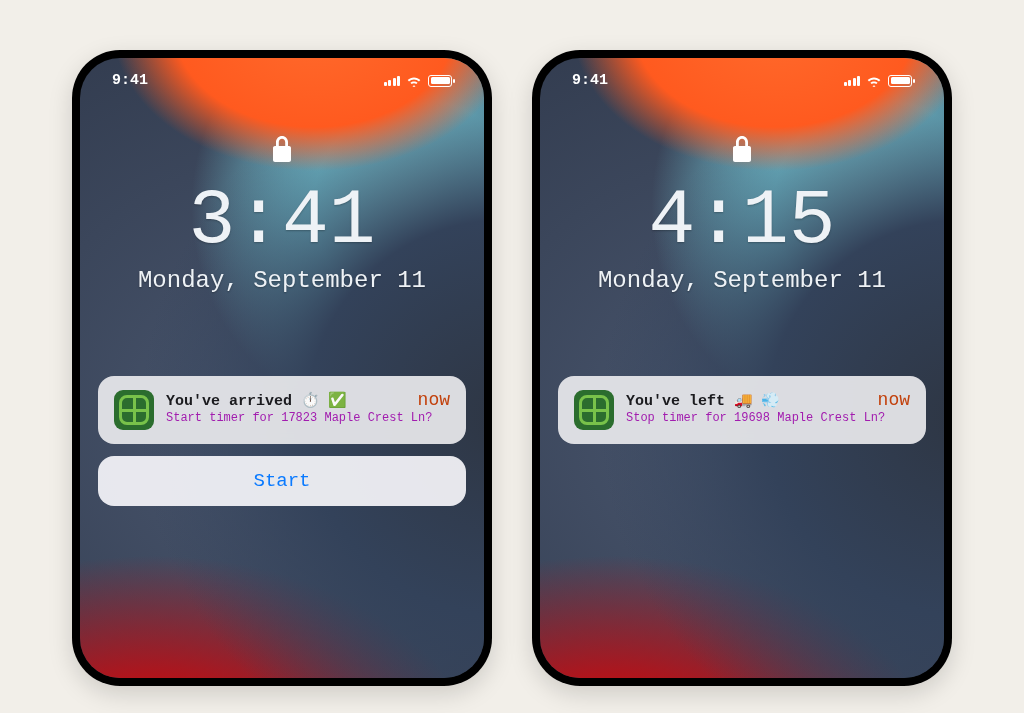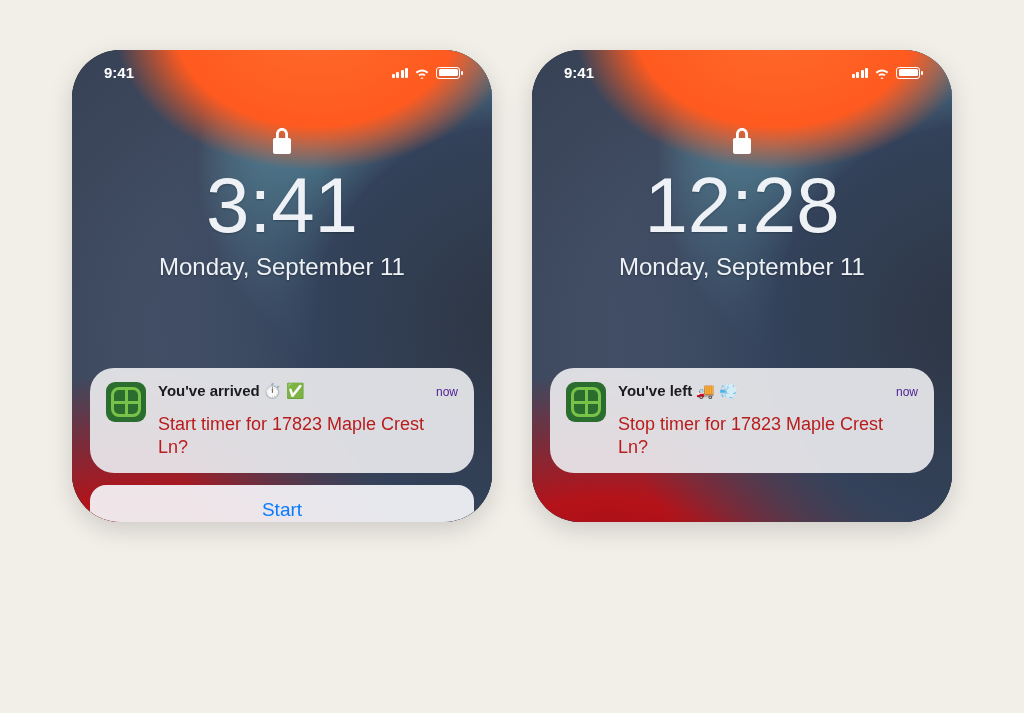--- a/index.html
+++ b/index.html
@@ -9,27 +9,28 @@
     background: #f2efe9;
     display: flex;
     justify-content: center;
     align-items: flex-start;
     gap: 40px;
     padding-top: 50px;
     font-family: -apple-system, "Helvetica Neue", Helvetica, Arial, sans-serif;
   }
   .phone {
     width: 420px;
-    height: 472px;
+    height: 636px;
     border-radius: 48px;
     background: #000;
-    padding: 0;
+    padding: 8px;
     box-shadow: 0 8px 24px rgba(0,0,0,0.15);
     position: relative;
     overflow: hidden;
+    font-family: Liberation Mono, monospace;
   }
   .screen {
     width: 100%;
     height: 100%;
     border-radius: 40px;
     overflow: hidden;
     position: relative;
   }
   .wallpaper {
     position: absolute;
@@ -55,42 +56,42 @@
   }
   .status-icons { display: flex; align-items: center; gap: 6px; }
   .cellular { display: flex; align-items: flex-end; gap: 1.5px; }
   .cellular span { width: 3px; background: #fff; border-radius: 1px; }
   .cellular span:nth-child(1){height:4px} .cellular span:nth-child(2){height:6px}
   .cellular span:nth-child(3){height:8px} .cellular span:nth-child(4){height:10px}
   .battery { width: 24px; height: 12px; border: 1.5px solid #fff; border-radius: 3px; position: relative; }
   .battery::after { content:""; position:absolute; right:-4px; top:3px; width:2px; height:4px; background:#fff; border-radius:1px; }
   .battery-fill { position:absolute; inset:1.5px; background:#fff; border-radius:1.5px; }
   .lock-area { position: absolute; top: 78px; left:0; right:0; text-align:center; color:#fff; }
-  .big-time { font-size: 78px; font-weight: 300; letter-spacing: 0px; margin-top: 0; text-shadow: 0 1px 2px rgba(0,0,0,0.25); color:#eef2f6; }
+  .big-time { font-size: 78px; font-weight: 300; letter-spacing: 0px; margin-top: 8px; text-shadow: 0 1px 2px rgba(0,0,0,0.25); color:#eef2f6; }
   .date { font-size: 24px; font-weight: 400; margin-top: 2px; color:#eef2f6; text-shadow: 0 1px 2px rgba(0,0,0,0.3); }
   .cards { position:absolute; top: 318px; left: 18px; right: 18px; display:flex; flex-direction:column; gap: 12px; }
   .notif {
     background: rgba(232,232,236,0.93);
-    border-radius: 24px;
+    border-radius: 16px;
     padding: 14px 16px;
     display: flex; gap: 12px;
     backdrop-filter: blur(10px);
   }
   .app-icon { width: 40px; height: 40px; border-radius: 9px; background:#2b6d2e; position:relative; flex-shrink:0; overflow:hidden;}
   .app-icon-inner { position:absolute; inset:5px; border:3px solid #78c24a; border-radius:8px;}
   .app-icon-inner::before, .app-icon-inner::after {
     content:""; position:absolute; background:#78c24a;
   }
   .app-icon-inner::before { left:50%; top:-3px; bottom:-3px; width:3px; margin-left:-1.5px;}
   .app-icon-inner::after { top:50%; left:-3px; right:-3px; height:3px; margin-top:-1.5px;}
   .notif-body { flex:1; min-width:0; }
   .notif-top { display:flex; justify-content:space-between; align-items:baseline; gap:8px;}
   .notif-title { font-size:15px; font-weight:700; color:#1b1b1f; }
-  .notif-time { font-size:12px; color:#4c1d95; }
-  .notif-msg { font-size:18px; color:#b91c1c; line-height:1.28; margin-top:13px;}
+  .notif-time { font-size:18px; color:#c2410c; }
+  .notif-msg { font-size:12px; color:#a21caf; line-height:1.28; margin-top:1px;}
   .action-btn {
     background: rgba(242,242,246,0.94);
     border-radius: 16px;
     text-align:center;
     padding: 14px 0;
     font-size:19px;
     font-weight:500;
     color:#0a7aff;
     cursor:pointer;
   }
@@ -165,32 +166,32 @@
         <div class="battery">
             <div class="battery-fill"></div>
           </div>
       </div>
     </div>
 
     <div class="lock-area">
       <svg width="22" height="28" viewBox="0 0 22 28" fill="#fff">
         <path d="M11 0c-3.3 0-6 2.7-6 6v4H4c-1.1 0-2 .9-2 2v12c0 1.1.9 2 2 2h14c1.1 0 2-.9 2-2V12c0-1.1-.9-2-2-2h-1V6c0-3.3-2.7-6-6-6zm0 2.8c1.8 0 3.2 1.4 3.2 3.2v4H7.8V6c0-1.8 1.4-3.2 3.2-3.2z"></path>
       </svg>
-      <div class="big-time">12:28</div>
+      <div class="big-time">4:15</div>
       <div class="date">Monday, September 11</div>
     </div>
 
     <div class="cards">
       <div class="notif">
         <div class="app-icon">
             <div class="app-icon-inner"></div>
           </div>
         <div class="notif-body">
           <div class="notif-top">
             <span class="notif-title">You've left 🚚 💨</span>
             <span class="notif-time">now</span>
           </div>
-          <div class="notif-msg">Stop timer for 17823 Maple Crest Ln?</div>
+          <div class="notif-msg">Stop timer for 19698 Maple Crest Ln?</div>
         </div>
       </div>
     </div>
   </div>
 </div>
 
 </body></html>

